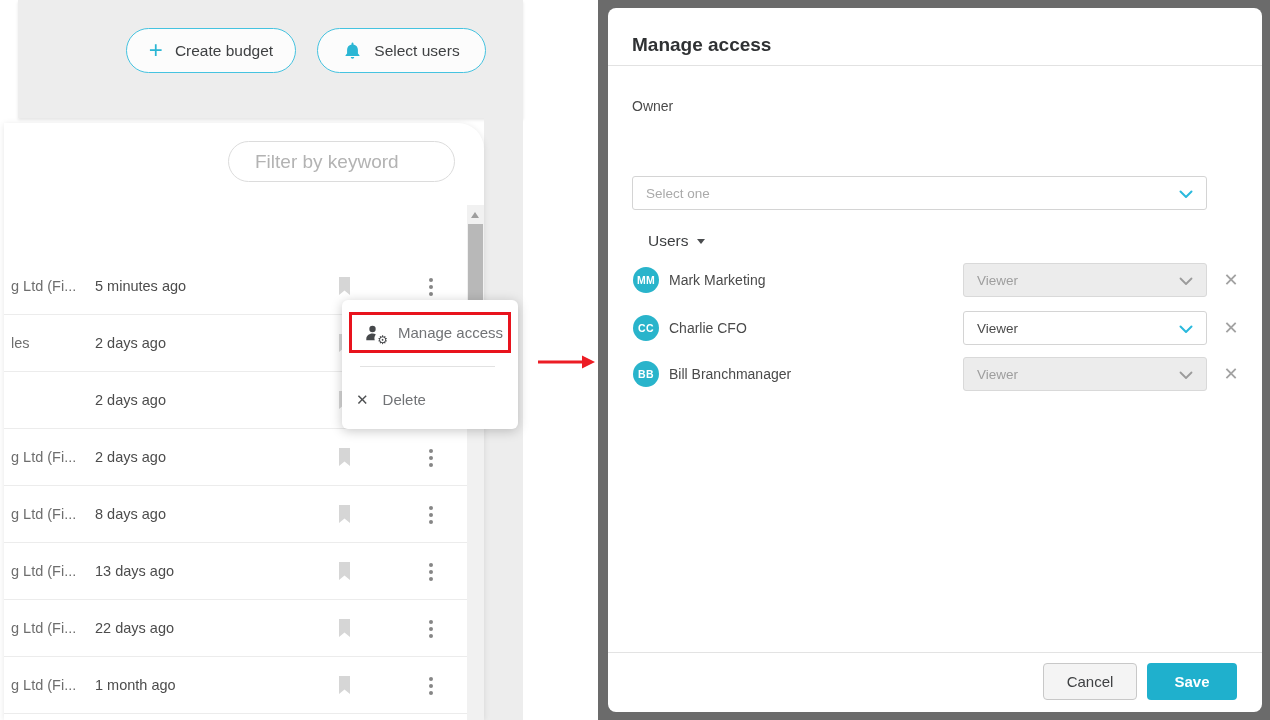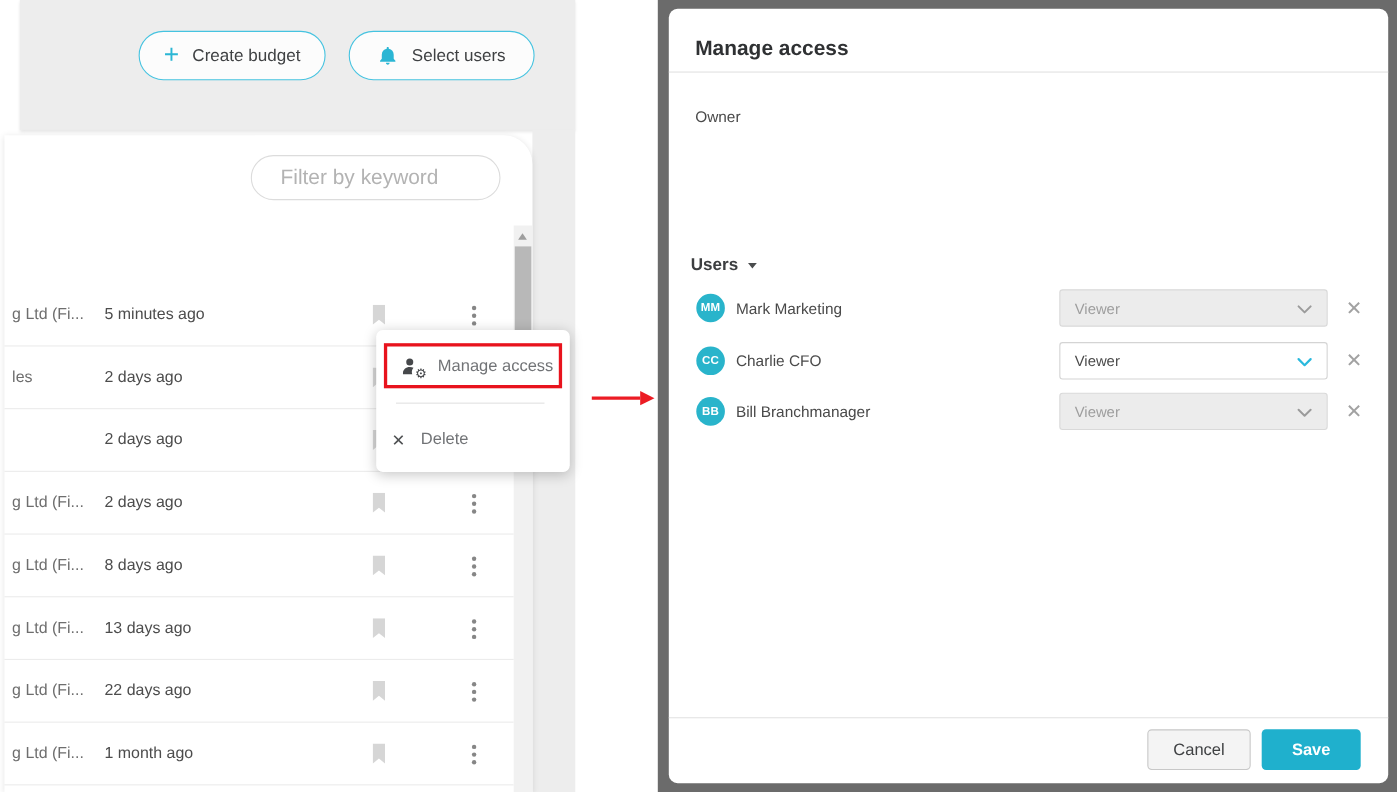--- a/index.html
+++ b/index.html
@@ -142,22 +142,22 @@
   }
   .select .chev { position: absolute; right: 13px; top: 13px; }
   .select-disabled { background: #ececec; border: 1px solid #d9d9d9; color: #9e9e9e; }
   .select-enabled  { background: #ffffff; border: 1px solid #d4d4d4; color: #4b4b4b; cursor: pointer; }
   .select-placeholder { color: #aaaaaa; }
 
   .owner-select { left: 24px; top: 113px; width: 575px; }
   .role-select  { left: 24px; top: 168px; width: 575px; }
 
   .users-header {
-    position: absolute; left: 20px; top: 224px;
-    font-size: 15.5px; font-weight: bold; color: #3c3e40;
+    position: absolute; left: 40px; top: 224px;
+    font-size: 15.5px; font-weight: normal; color: #3c3e40;
     display: flex; align-items: center; gap: 9px; cursor: pointer;
   }
 
   .user-row { position: absolute; left: 0; width: 558px; height: 34px; }
   .user-row-0 { top: 255px; }
   .user-row-1 { top: 303px; }
   .user-row-2 { top: 349px; }
   .avatar {
     position: absolute; left: 25px; top: 4px; width: 26px; height: 26px; border-radius: 50%;
     background: #29b4cb; color: #fff; font-size: 10.5px; font-weight: bold;
@@ -365,20 +365,26 @@
 
   <section class="backdrop">
     <div class="modal">
 
       <div class="modal-title">Manage access</div>
       <div class="modal-header-divider"></div>
 
       <div class="field-label owner-label">Owner</div>
 
 
+      <div class="select select-enabled role-select">
+        <span class="select-placeholder">Select one</span>
+        <svg class="chev" width="14" height="9" viewBox="0 0 14 9">
+          <polyline points="1.5,1.5 7,7 12.5,1.5" fill="none" stroke="#2ab9dd" stroke-width="2" stroke-linecap="round" stroke-linejoin="round"></polyline>
+        </svg>
+      </div>
 
       <div class="users-header">
         <span>Users</span>
         <span class="caret-down"></span>
       </div>
 
       <div class="user-row user-row-0">
         <span class="avatar">MM</span>
         <span class="user-name">Mark Marketing</span>
         <div class="select select-disabled user-select">

